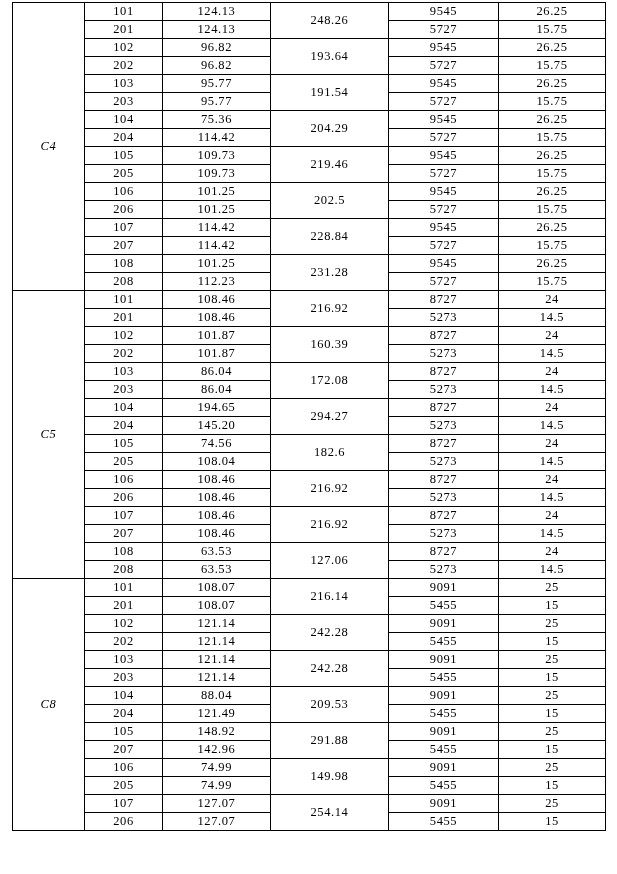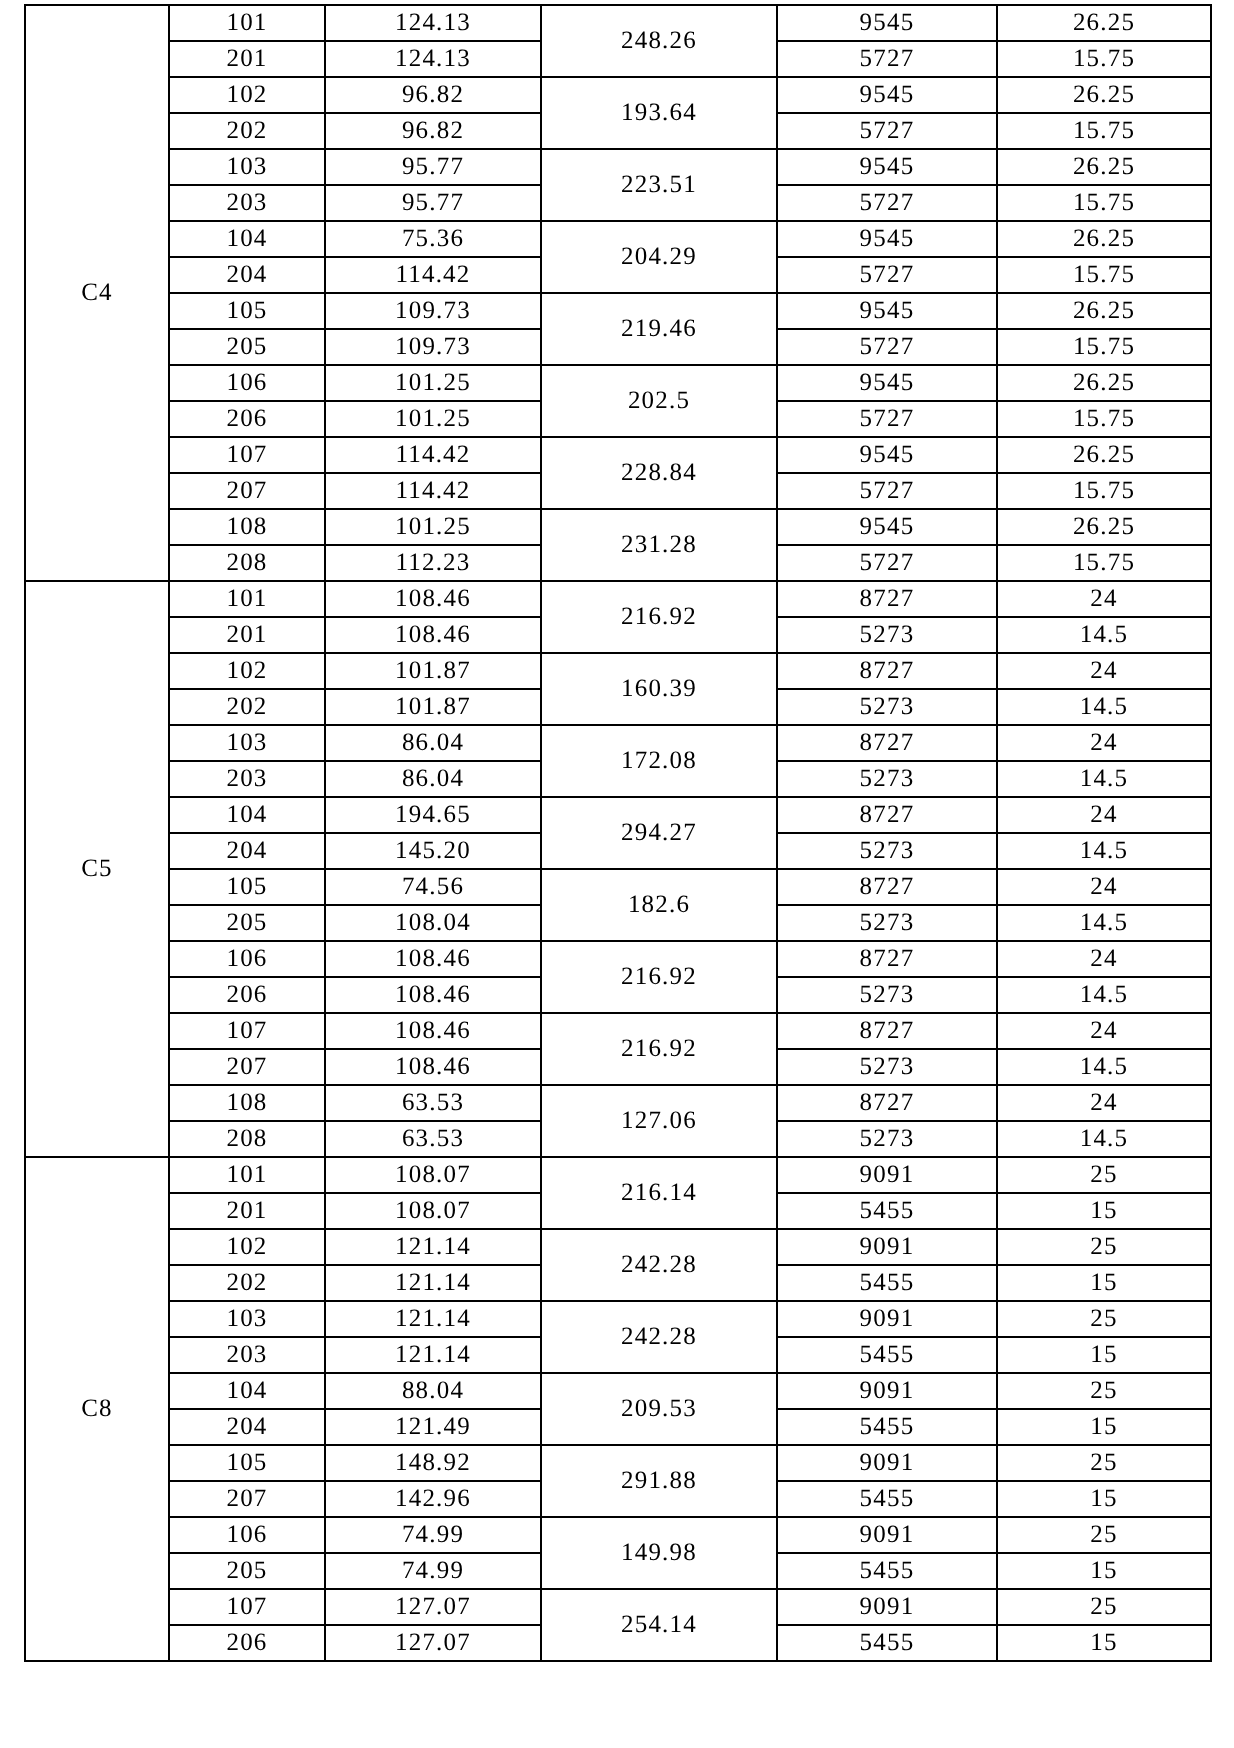--- a/index.html
+++ b/index.html
@@ -41,20 +41,21 @@
   .col-group  { width: 72px; }
   .col-id     { width: 78px; }
   .col-val    { width: 108px; }
   .col-sum    { width: 118px; }
   .col-big    { width: 110px; }
   .col-last   { width: 107px; }
 
   td.group-cell {
     font-size: 13px;
     letter-spacing: 1px;
+    font-style: italic;
   }
 </style>
 </head>
 <body>
 
 <div class="page">
   <table class="data-table">
     <colgroup>
       <col class="col-group">
       <col class="col-id">
@@ -87,21 +88,21 @@
         </tr>
         <tr>
           <td>202</td>
           <td>96.82</td>
           <td>5727</td>
           <td>15.75</td>
         </tr>
         <tr>
           <td>103</td>
           <td>95.77</td>
-          <td rowspan="2">223.51</td>
+          <td rowspan="2">191.54</td>
           <td>9545</td>
           <td>26.25</td>
         </tr>
         <tr>
           <td>203</td>
           <td>95.77</td>
           <td>5727</td>
           <td>15.75</td>
         </tr>
         <tr>

